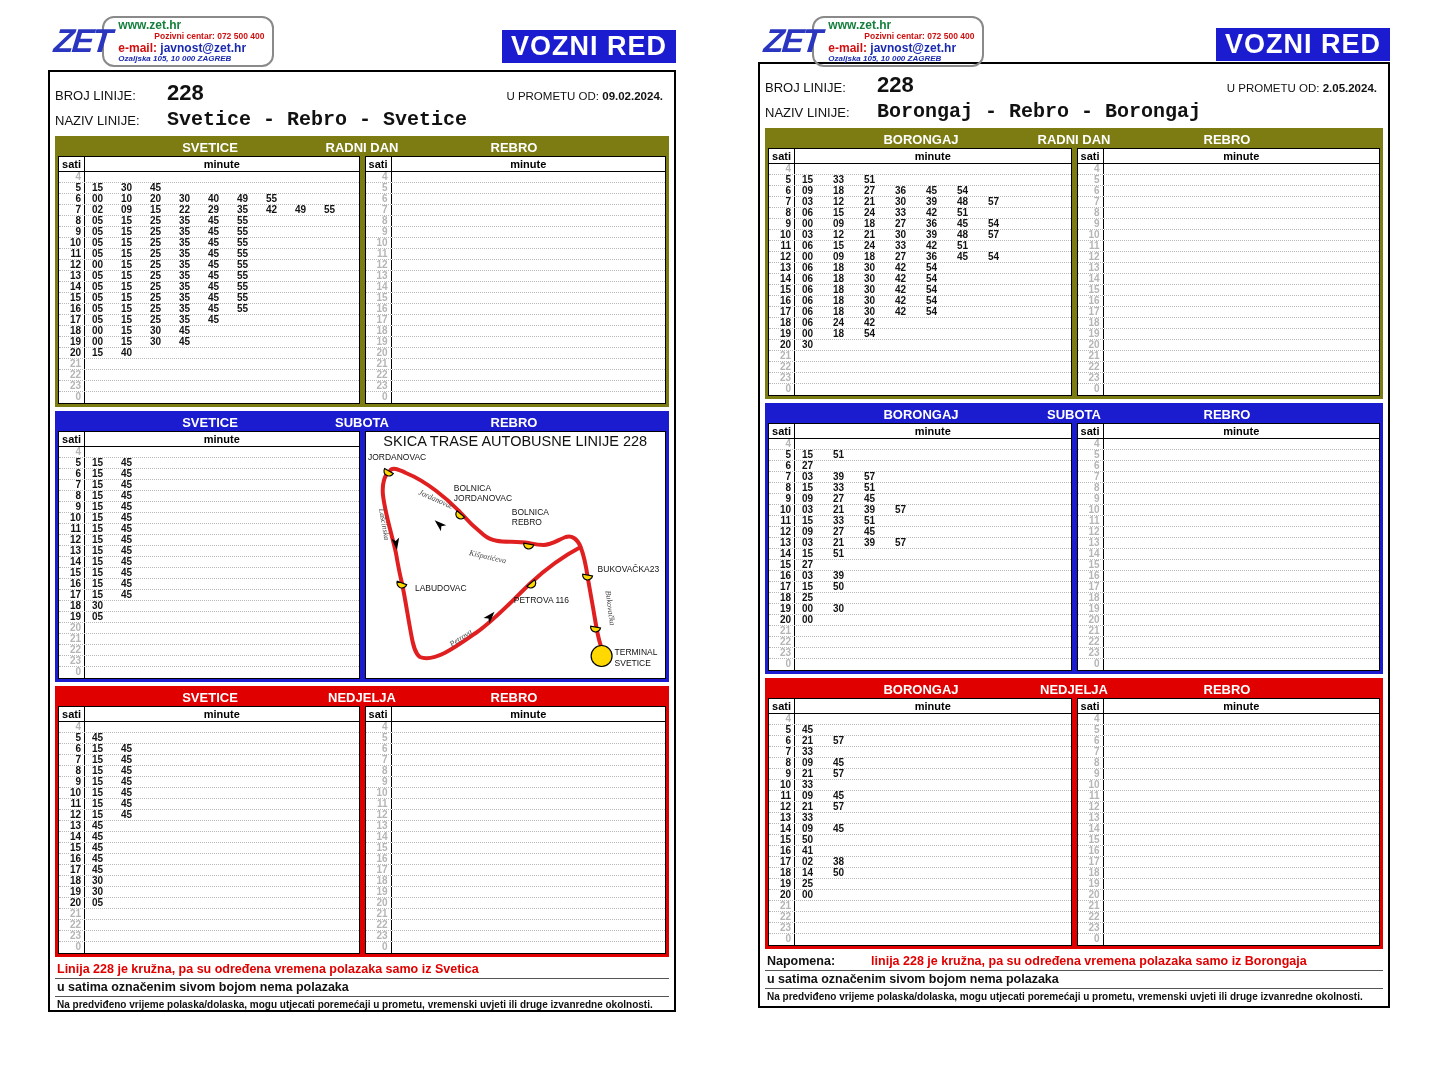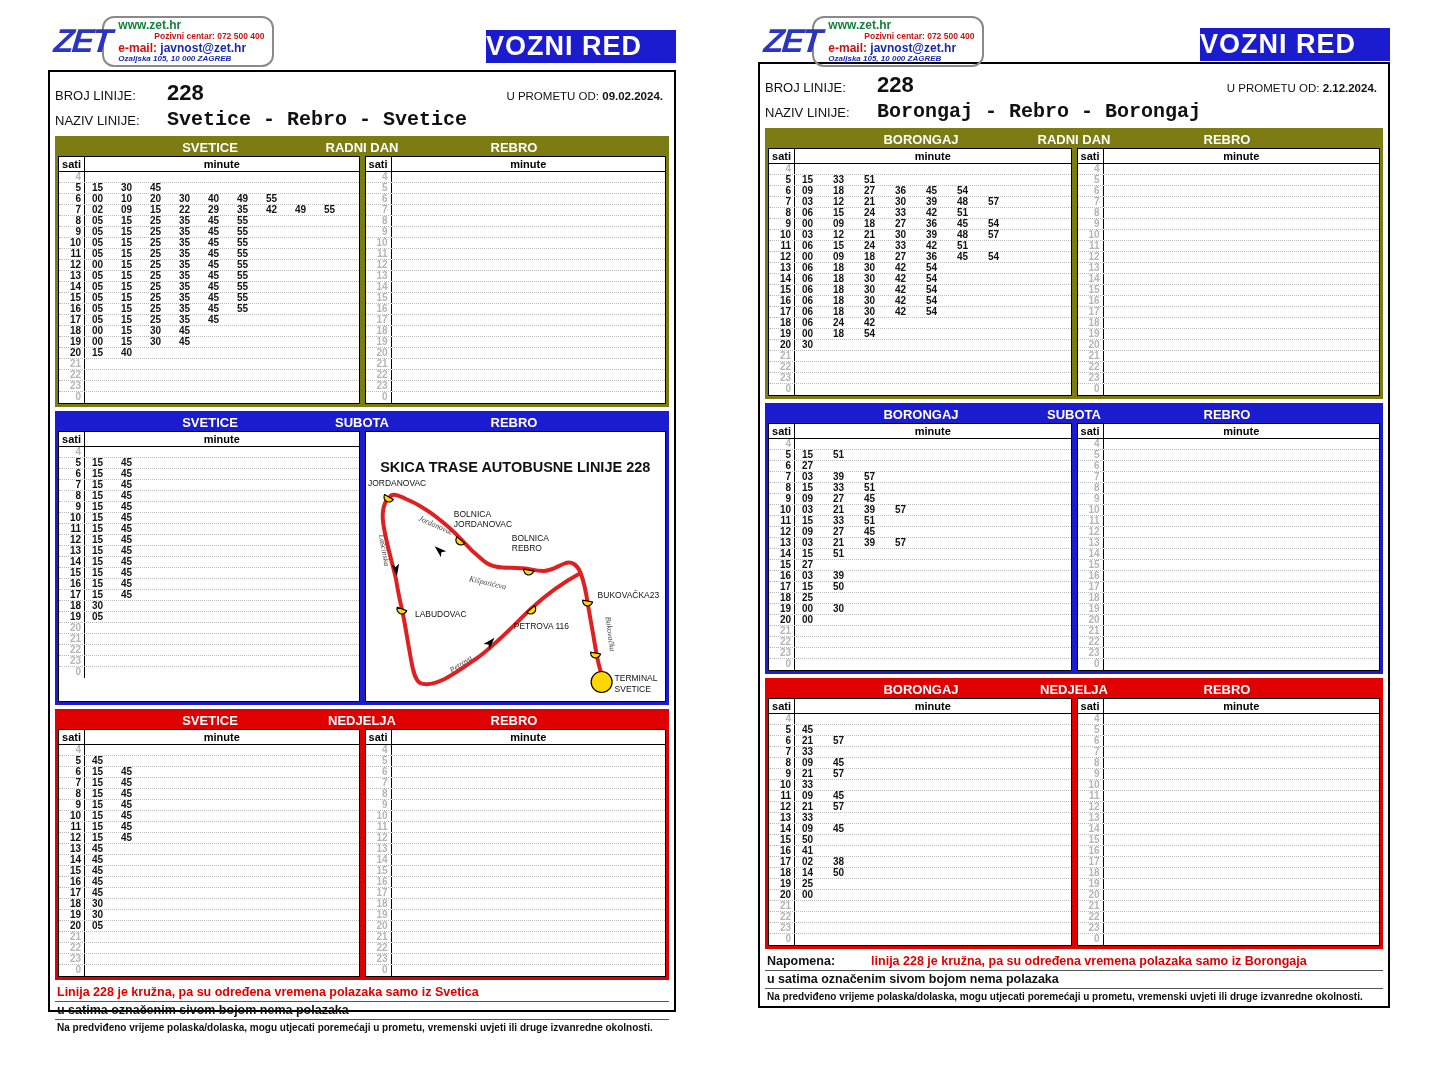--- a/index.html
+++ b/index.html
@@ -23,22 +23,22 @@
     margin-left:-10px; background:transparent; line-height:1.12; white-space:nowrap;
   }
   .logo-url   { color:#15803d; font-weight:bold; font-size:12px; }
   .logo-phone { color:#d01010; font-weight:bold; font-size:8.5px;padding-left:36px; }
   .logo-email { font-size:12px; font-weight:bold; }
   .logo-email .lab { color:#d01010; }
   .logo-email .val { color:#1a2ab0; }
   .logo-addr  { color:#1a2ab0; font-weight:bold; font-style:italic; font-size:8px; }
 
   .vozni-red {
-    position:absolute; right:0; width:190px; height:33px; background:#1b1bd0;
-    color:#fff; font-weight:bold; font-size:27px; line-height:33px; 
+    position:absolute; right:0; width:174px; height:33px; background:#1b1bd0;
+    color:#fff; font-weight:bold; font-size:27px; line-height:33px; text-align:center;
     letter-spacing:1px; z-index:3;
   }
   #page-left  .vozni-red { top:16px; }
   #page-right .vozni-red { top:14px; }
 
   
   .frame { position:absolute; left:0; right:0; border:2px solid #000; background:#fff; padding:0 5px; }
   #page-left  .frame { top:56px; height:942px; }
   #page-right .frame { top:48px; height:946px; }
 
@@ -73,22 +73,22 @@
   .r:last-child { border-bottom:none; }
   .r .h { width:26px; border-right:1px solid #000; font-weight:bold; font-size:10px;
           line-height:10px; text-align:right; padding-right:3px; color:#111; }
   .r.off .h { color:#b5b5b5; }
   .mins { flex:1; display:flex; padding-left:7px; }
   .m { width:29px; font-weight:bold; font-size:10px; line-height:10px; color:#111; }
   #page-right .m { width:31px; }
 
   
   .map-panel { flex:1; background:#fff; border:1px solid #000; overflow:hidden; }
-  .map-title { font-weight:bold; font-size:14.5px; text-align:center; line-height:19px;
-               white-space:nowrap; color:#111;margin-top:26px; }
+  .map-title { font-weight:normal; font-size:14.5px; text-align:center; line-height:19px;
+               white-space:nowrap; color:#111; }
   svg.map { display:block; width:100%; height:224px; }
   .route { fill:none; stroke:#e02020; stroke-width:4; stroke-linecap:round; stroke-linejoin:round; }
   .stop  { fill:#ffd800; stroke:#000; stroke-width:1.2; }
   .stop-label { font-size:8.5px; fill:#111; font-family:"Liberation Sans",sans-serif; }
   .street-label { font-size:8px; fill:#444; font-style:italic; font-family:"Liberation Serif",serif; }
   .dir-arrow { fill:#000; }
 
   
   .notes { margin-top:2px; }
   .note-line { border-bottom:1px solid #555; font-size:12.5px; padding:1px 2px 2px 2px;
@@ -862,21 +862,21 @@
       <div class="logo-addr">Ozaljska 105, 10 000 ZAGREB</div>
     </span>
   </div>
 
   <div class="vozni-red">VOZNI RED</div>
 
   <div class="frame">
     <div class="li-row li-row1">
       <span class="li-label">BROJ LINIJE:</span>
       <span class="li-broj">228</span>
-      <span class="li-prometu"><span>U PROMETU OD:</span> <b>2.12.2024.</b></span>
+      <span class="li-prometu"><span>U PROMETU OD:</span> <b>2.05.2024.</b></span>
     </div>
     <div class="li-row li-row2">
       <span class="li-label">NAZIV LINIJE:</span>
       <span class="li-naziv">Borongaj - Rebro - Borongaj</span>
     </div>
 
     <section class="tt olive">
       <div class="tt-head">
         <span class="h-side">BORONGAJ</span>
         <span class="h-day">RADNI DAN</span>

